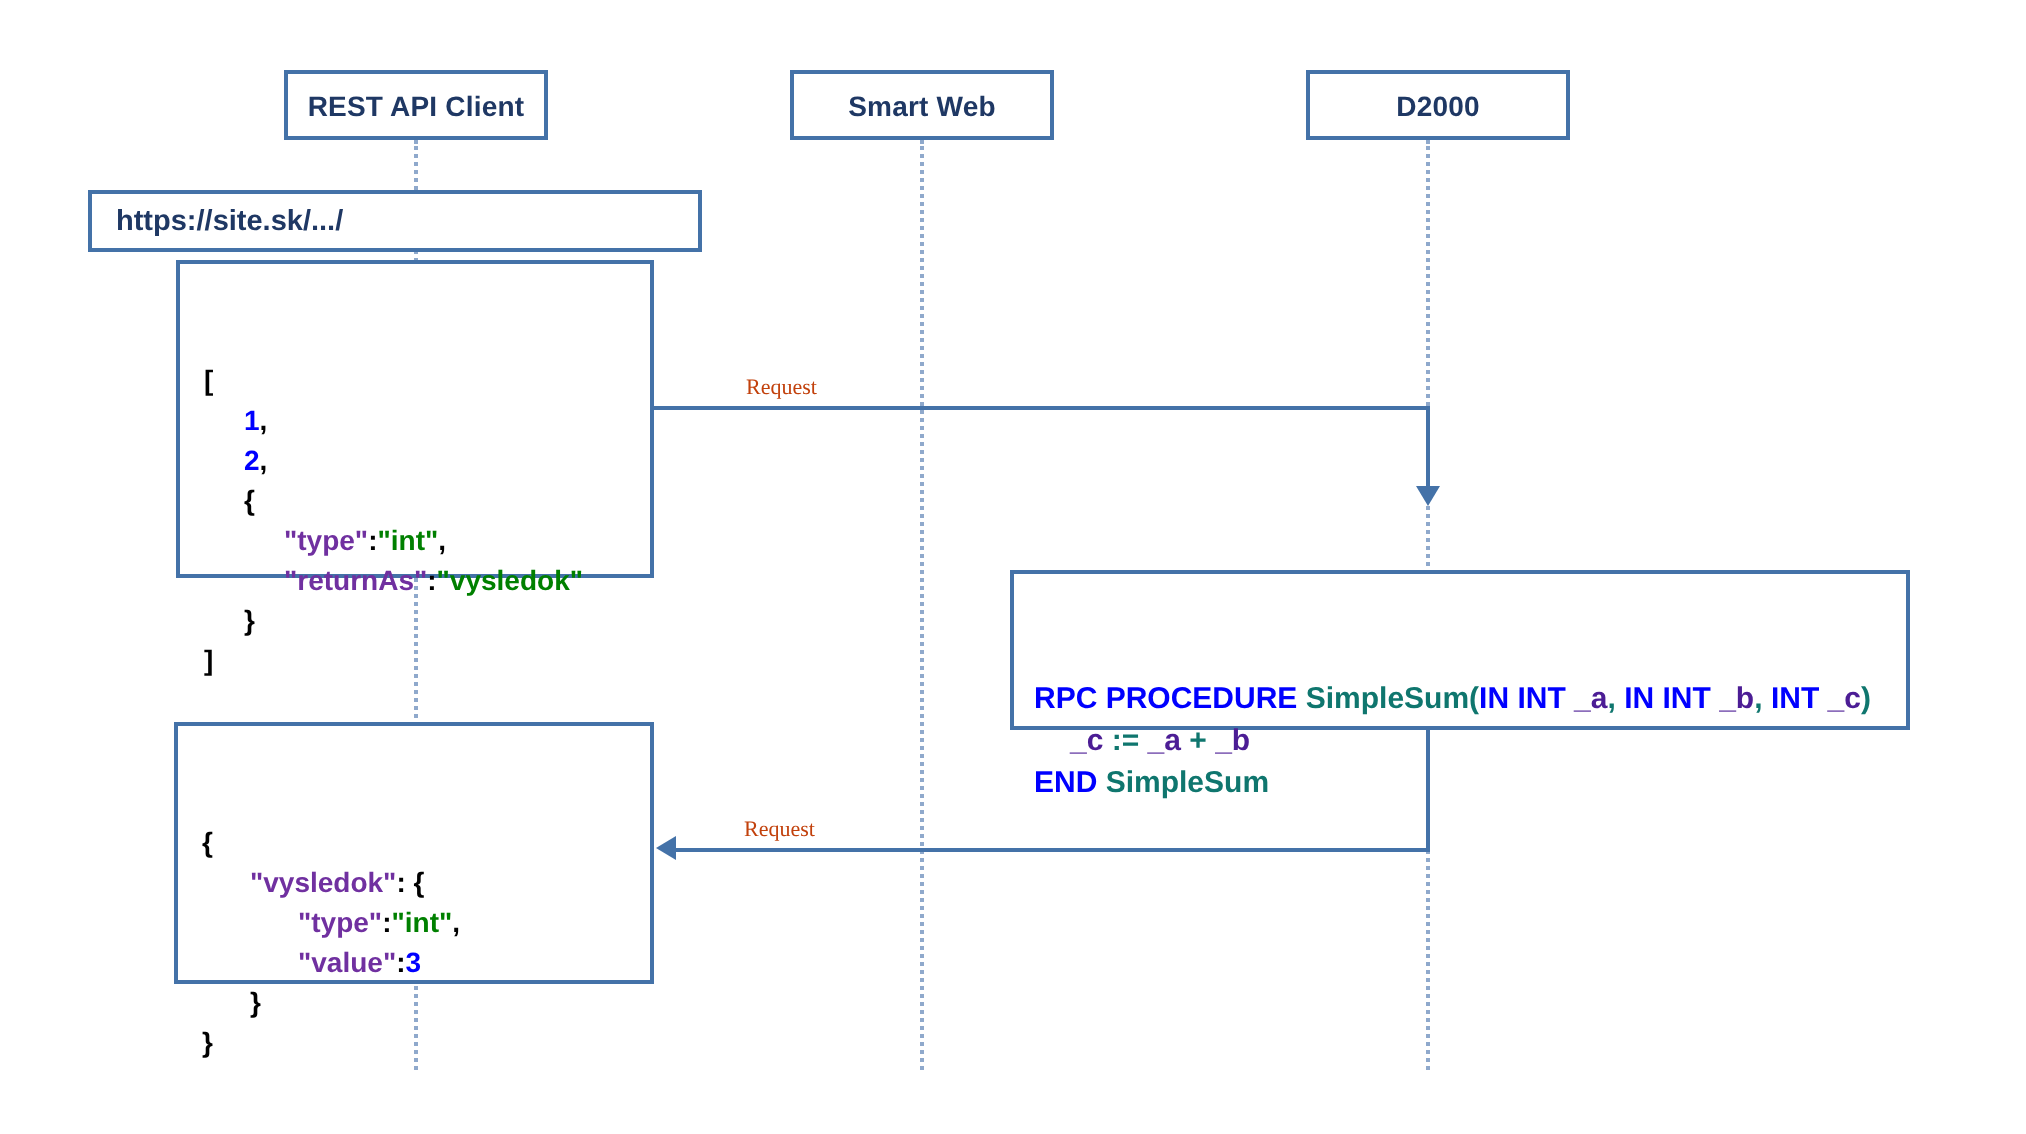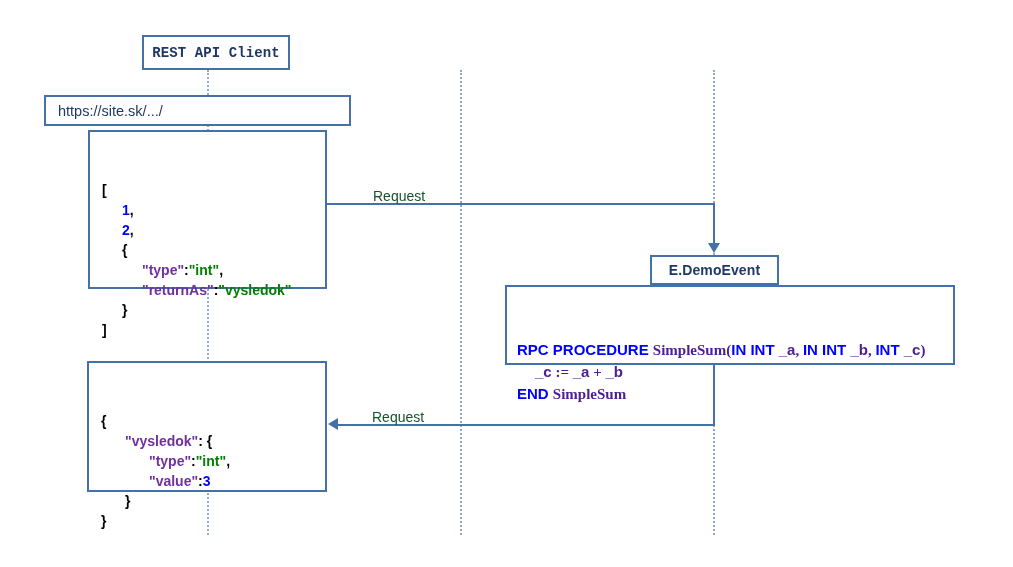--- a/index.html
+++ b/index.html
@@ -44,40 +44,40 @@
 
   
   .urlbar {
     display: flex;
     align-items: center;
     padding-left: 12px;
     font-size: 14.5px;
     color: #1f3864;
     white-space: nowrap;
   }
-  .urlbar .light { font-weight: normal; }
+  .urlbar .light { font-weight: bold; }
   .urlbar .bold  { font-weight: bold; }
 
   
   .codebox {
     padding: 8px 0 8px 0;
     font-size: 14px;
     line-height: 20px;
     font-weight: bold;
     color: #000000;
     white-space: pre;
   }
   .codeline { white-space: pre; }
   .k-punct { color: #000000; }
   .k-key   { color: #7030a0; }
   .k-str   { color: #008000; }
   .k-num   { color: #0000ff; }
   .k-kw    { color: #0000ff; }
   .k-var   { color: #4c1d95; }
-  .k-name  { color: #4c1d95; font-family: Liberation Serif, serif; }
+  .k-name  { color: #0f766e; }
 
   .json-req  { padding-left: 12px; }
   .json-res  { padding-left: 12px; }
   .rpcbox {
     padding: 10px 0 10px 10px;
     font-size: 15px;
     line-height: 21px;
     font-weight: bold;
     white-space: pre;
   }
@@ -102,56 +102,60 @@
   }
   .arrow-left {
     position: absolute;
     width: 0; height: 0;
     border-top: 6px solid transparent;
     border-bottom: 6px solid transparent;
     border-right: 10px solid #4472a8;
   }
   .conn-label {
     position: absolute;
-    color: #14532d;
-    font-size: 14px;
+    color: #c2410c;
+    font-size: 11px;
     white-space: nowrap;
+    font-family: Liberation Serif, serif;
   }
 </style>
 </head>
 <body>
 
 <div id="canvas">
 
   <div class="lifeline" style="left:207px; top:70px; height:465px;"></div>
   <div class="lifeline" style="left:460px; top:70px; height:465px;"></div>
   <div class="lifeline" style="left:713px; top:70px; height:465px;"></div>
 
-  <div class="box actor" style="left:142px; top:35px; width:148px; height:35px;font-family:Liberation Mono, monospace;">
+  <div class="box actor" style="left:142px; top:35px; width:132px; height:35px;">
     <span>REST API Client</span>
   </div>
 
+  <div class="box actor" style="left:395px; top:35px; width:132px; height:35px;">
+    <span>Smart Web</span>
+  </div>
 
+  <div class="box actor" style="left:653px; top:35px; width:132px; height:35px;">
+    <span>D2000</span>
+  </div>
 
   <div class="box urlbar" style="left:44px; top:95px; width:307px; height:31px;">
     <span class="light">https://site.sk/.../</span>
   </div>
 
   <div class="box codebox json-req" style="left:88px; top:130px; width:239px; height:159px;">
     <div id="request-json-lines"><div class="codeline" style="padding-left: 0px;"><span class="k-punct">[</span></div><div class="codeline" style="padding-left: 20px;"><span class="k-num">1</span><span class="k-punct">,</span></div><div class="codeline" style="padding-left: 20px;"><span class="k-num">2</span><span class="k-punct">,</span></div><div class="codeline" style="padding-left: 20px;"><span class="k-punct">{</span></div><div class="codeline" style="padding-left: 40px;"><span class="k-key">"type"</span><span class="k-punct">:</span><span class="k-str">"int"</span><span class="k-punct">,</span></div><div class="codeline" style="padding-left: 40px;"><span class="k-key">"returnAs"</span><span class="k-punct">:</span><span class="k-str">"vysledok"</span></div><div class="codeline" style="padding-left: 20px;"><span class="k-punct">}</span></div><div class="codeline" style="padding-left: 0px;"><span class="k-punct">]</span></div></div>
   </div>
 
   <div class="hline" style="left:327px; top:203px; width:388px;"></div>
   <div class="vline" style="left:713px; top:203px; height:40px;"></div>
   <div class="arrow-down" style="left:708px; top:243px;"></div>
   <div class="conn-label" style="left:373px; top:188px;">Request</div>
 
-  <div class="box actor" style="left:650px; top:255px; width:129px; height:30px;">
-    <span>E.DemoEvent</span>
-  </div>
 
   <div class="box rpcbox" style="left:505px; top:285px; width:450px; height:80px;">
     <div id="rpc-code-lines"><div class="codeline" style="padding-left: 0px;"><span class="k-kw">RPC PROCEDURE </span><span class="k-name">SimpleSum(</span><span class="k-kw">IN INT </span><span class="k-var">_a</span><span class="k-name">, </span><span class="k-kw">IN INT </span><span class="k-var">_b</span><span class="k-name">, </span><span class="k-kw">INT </span><span class="k-var">_c</span><span class="k-name">)</span></div><div class="codeline" style="padding-left: 18px;"><span class="k-var">_c</span><span class="k-name"> := </span><span class="k-var">_a</span><span class="k-name"> + </span><span class="k-var">_b</span></div><div class="codeline" style="padding-left: 0px;"><span class="k-kw">END </span><span class="k-name">SimpleSum</span></div></div>
   </div>
 
   <div class="vline" style="left:713px; top:365px; height:59px;"></div>
   <div class="hline" style="left:338px; top:424px; width:377px;"></div>
   <div class="arrow-left" style="left:328px; top:418px;"></div>
   <div class="conn-label" style="left:372px; top:409px;">Request</div>
 

